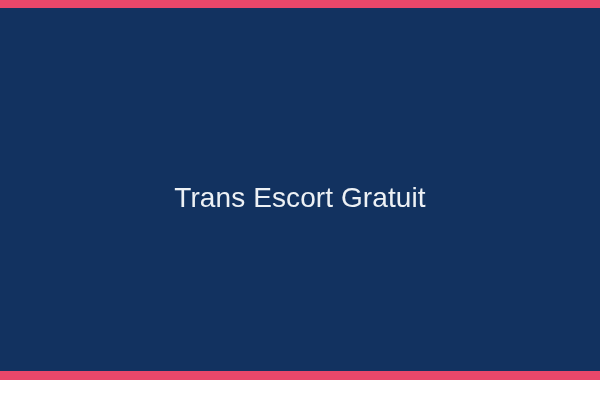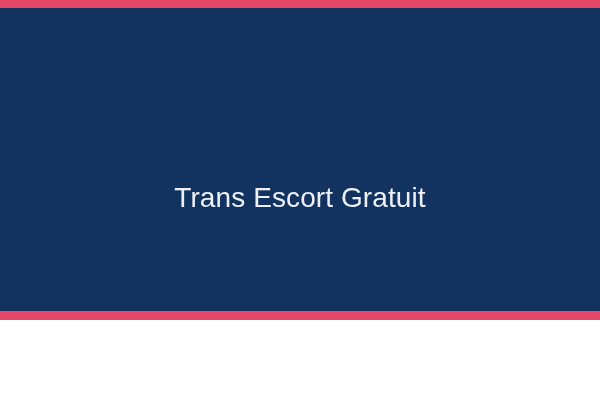--- a/index.html
+++ b/index.html
@@ -11,21 +11,21 @@
     width: 600px;
     height: 400px;
     overflow: hidden;
     font-family: "Liberation Sans", sans-serif;
     background: #ffffff;
   }
 
   .placeholder-card {
     position: relative;
     width: 600px;
-    height: 320px;
+    height: 380px;
     box-sizing: border-box;
     display: flex;
     flex-direction: column;
     background: #123260;
   }
 
   .accent-bar {
     flex: 0 0 auto;
     width: 100%;
     background: #e8476a;

